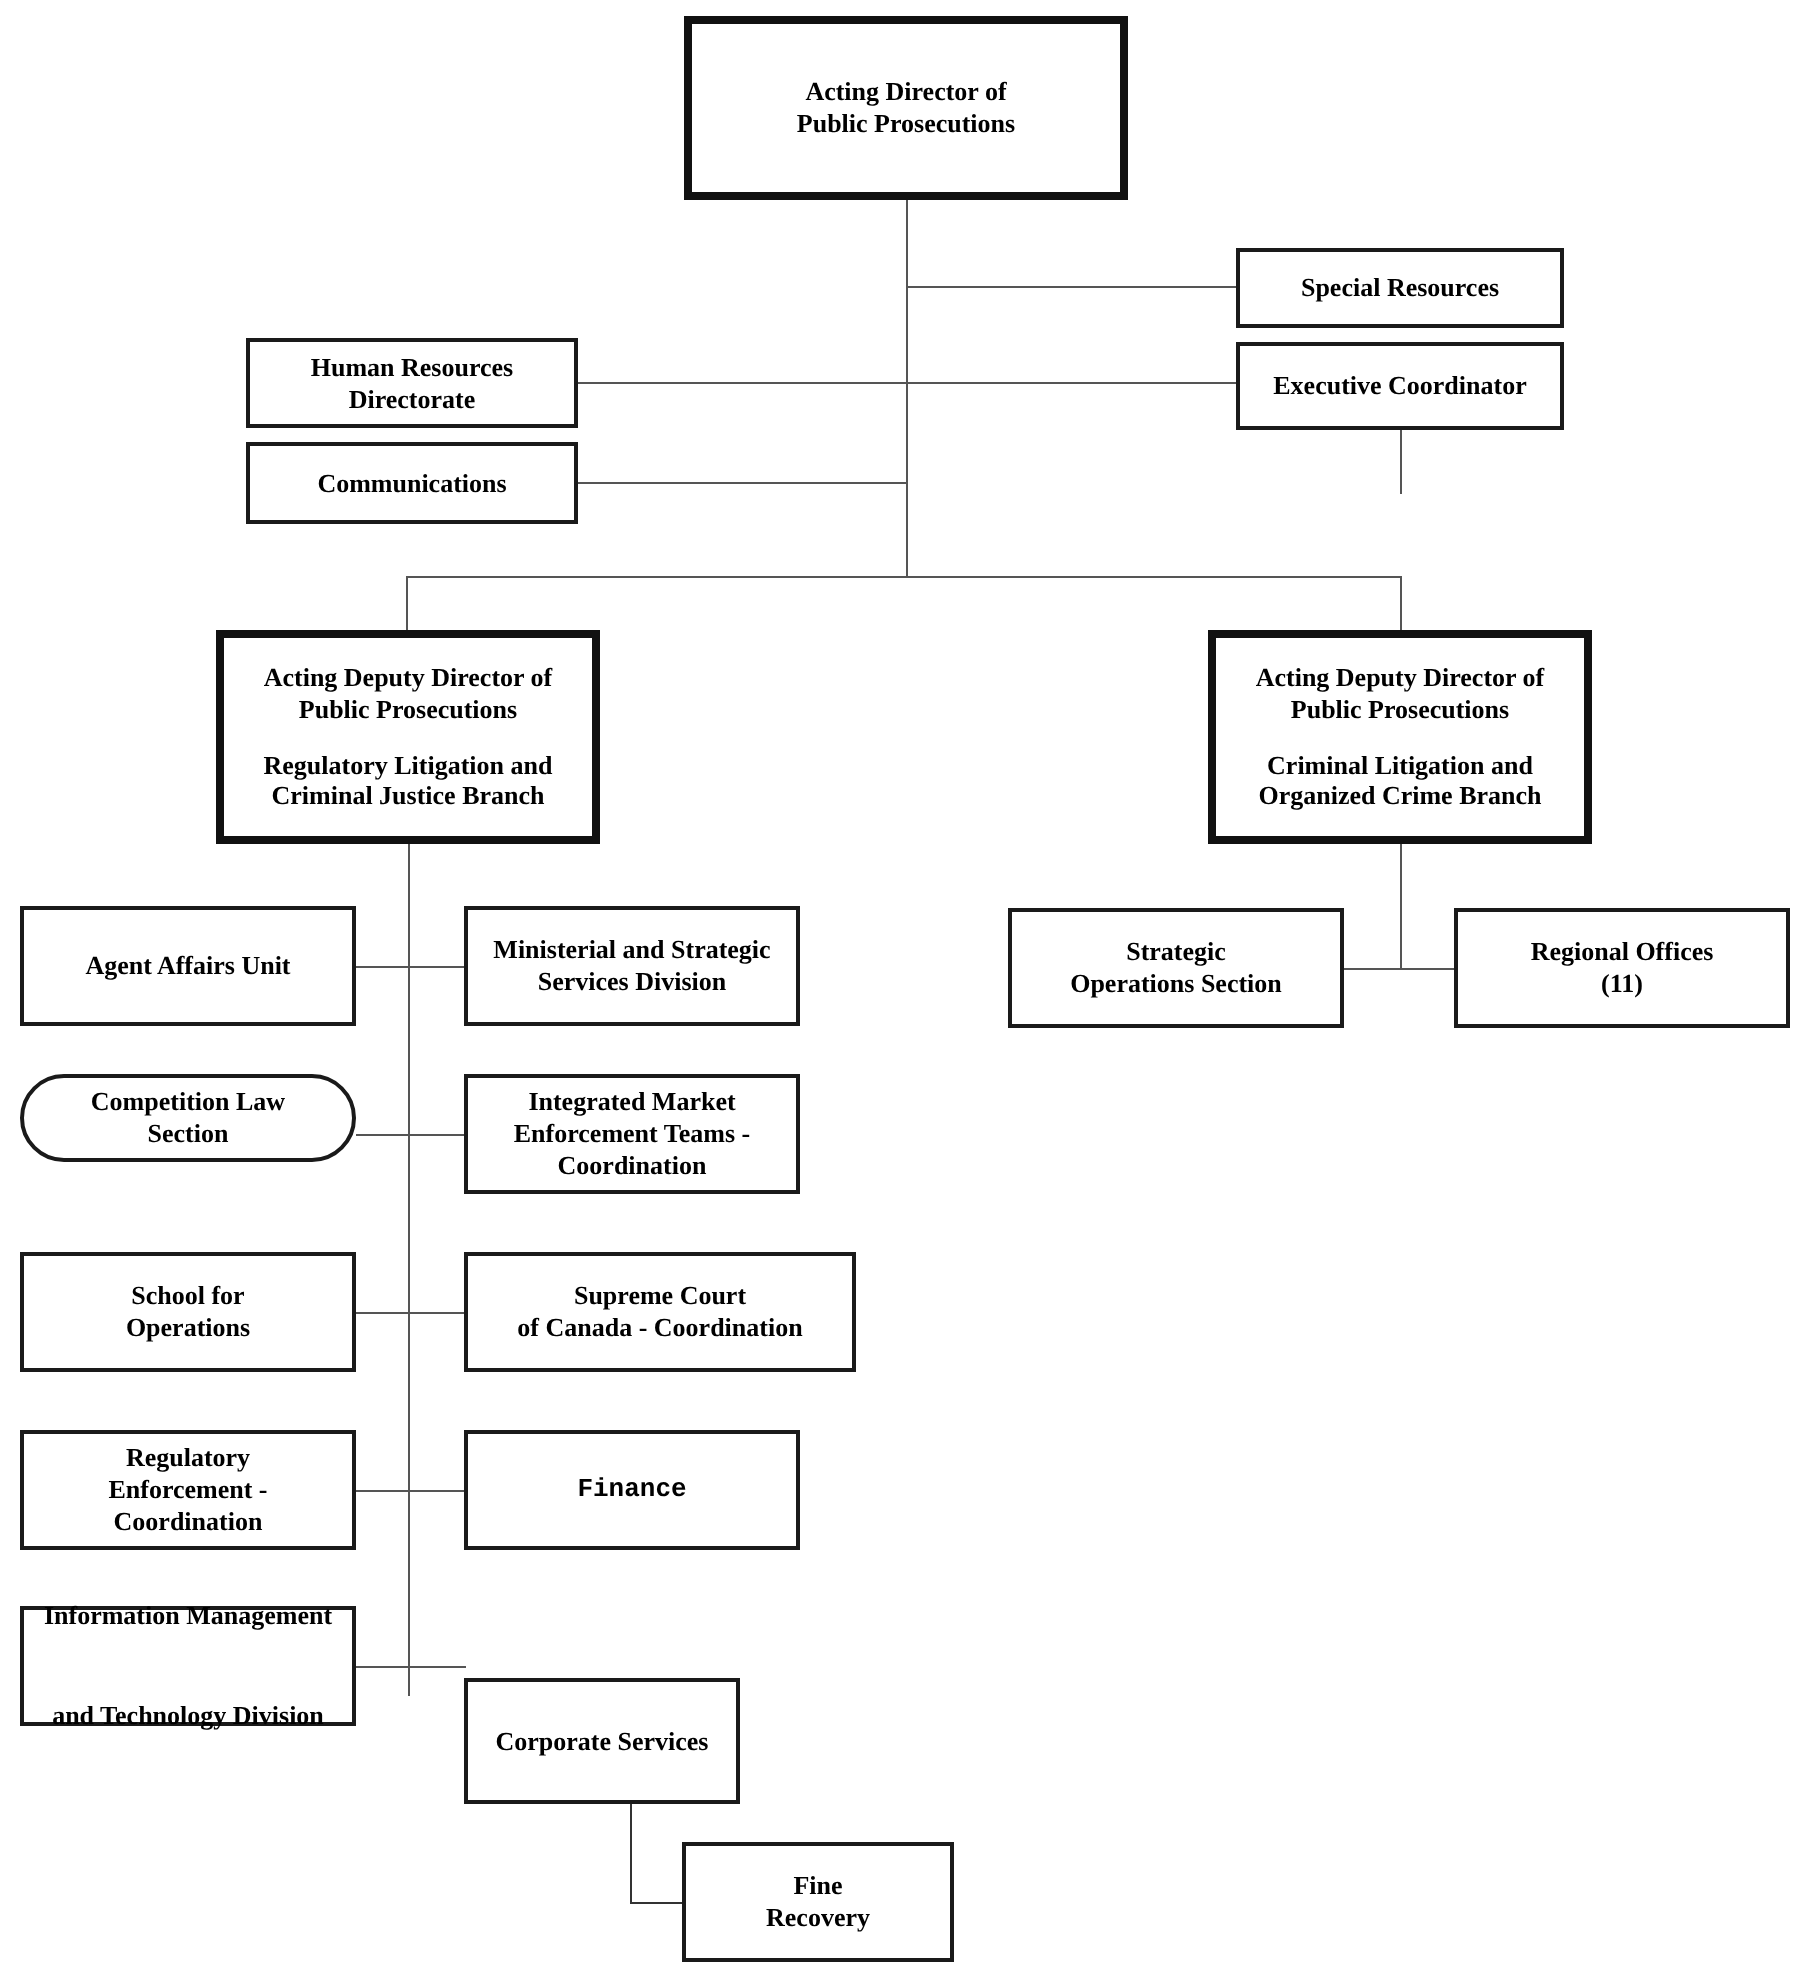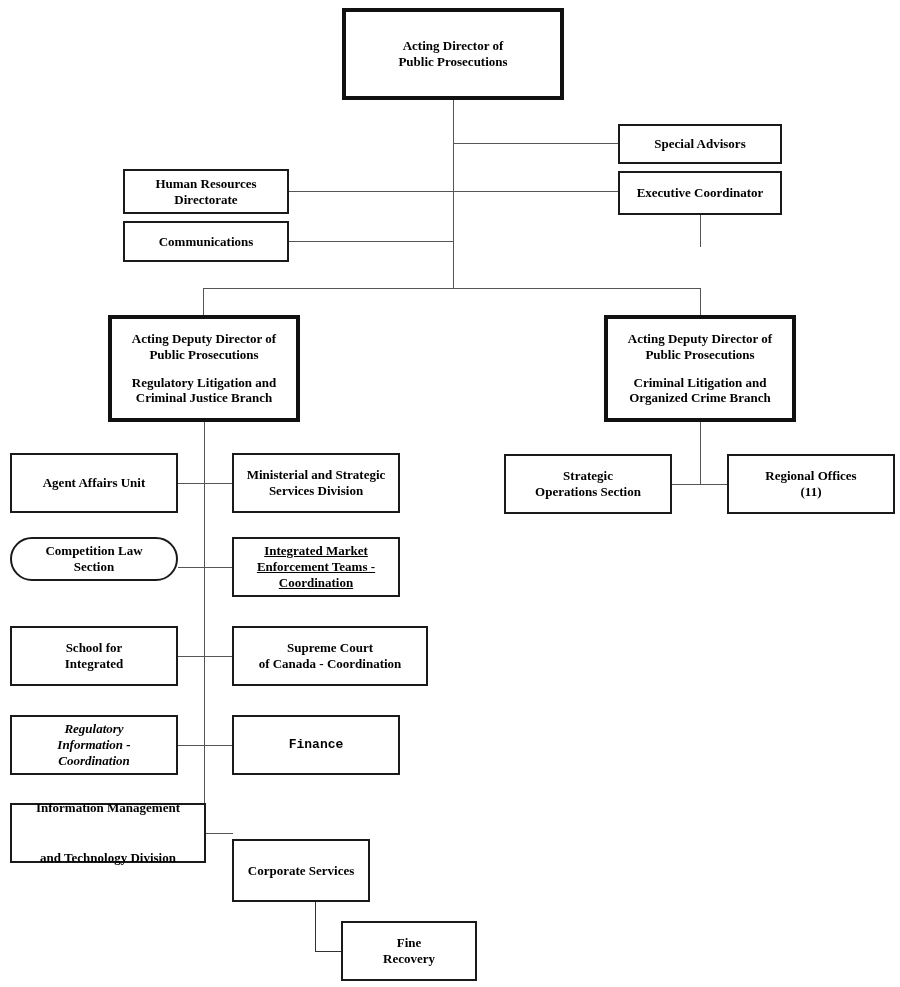--- a/index.html
+++ b/index.html
@@ -88,21 +88,21 @@
 
   <div class="conn v" style="left:700px; top:422px; height:62px;"></div>
   <div class="conn h" style="left:671px; top:484px; width:57px;"></div>
 
   <div class="node heavy" style="left:342px; top:8px; width:222px; height:92px;">
     <span class="ln">Acting Director of</span>
     <span class="ln">Public Prosecutions</span>
   </div>
 
   <div class="node" style="left:618px; top:124px; width:164px; height:40px;">
-    <span class="ln">Special Advisors</span>
+    <span class="ln">Special Resources</span>
   </div>
 
   <div class="node" style="left:618px; top:171px; width:164px; height:44px;">
     <span class="ln">Executive Coordinator</span>
   </div>
 
 
   <div class="node" style="left:123px; top:169px; width:166px; height:45px;">
     <span class="ln">Human Resources</span>
     <span class="ln">Directorate</span>
@@ -135,47 +135,47 @@
   <div class="node" style="left:232px; top:453px; width:168px; height:60px;">
     <span class="ln">Ministerial and Strategic</span>
     <span class="ln">Services Division</span>
   </div>
 
   <div class="node" style="left:10px; top:537px; width:168px; height:44px;border-radius:25px;">
     <span class="ln">Competition Law</span>
     <span class="ln">Section</span>
   </div>
 
-  <div class="node" style="left:232px; top:537px; width:168px; height:60px;text-decoration:underline;">
+  <div class="node" style="left:232px; top:537px; width:168px; height:60px;">
     <span class="ln">Integrated Market</span>
     <span class="ln">Enforcement Teams -</span>
     <span class="ln">Coordination</span>
   </div>
 
   <div class="node" style="left:10px; top:626px; width:168px; height:60px;">
     <span class="ln">School for</span>
-    <span class="ln">Integrated</span>
+    <span class="ln">Operations</span>
   </div>
 
   <div class="node" style="left:232px; top:626px; width:196px; height:60px;">
     <span class="ln">Supreme Court</span>
     <span class="ln">of Canada - Coordination</span>
   </div>
 
-  <div class="node" style="left:10px; top:715px; width:168px; height:60px;font-style:italic;">
+  <div class="node" style="left:10px; top:715px; width:168px; height:60px;">
     <span class="ln">Regulatory</span>
-    <span class="ln">Information -</span>
+    <span class="ln">Enforcement -</span>
     <span class="ln">Coordination</span>
   </div>
 
   <div class="node" style="left:232px; top:715px; width:168px; height:60px;font-family:Liberation Mono, monospace;">
     <span class="ln">Finance</span>
   </div>
 
-  <div class="node" style="left:10px; top:803px; width:196px; height:60px;gap:34px;">
+  <div class="node" style="left:10px; top:803px; width:168px; height:60px;gap:34px;">
     <span class="ln">Information Management</span>
     <span class="ln">and Technology Division</span>
   </div>
 
   <div class="node" style="left:232px; top:839px; width:138px; height:63px;">
     <span class="ln">Corporate Services</span>
   </div>
 
   <div class="node" style="left:341px; top:921px; width:136px; height:60px;">
     <span class="ln">Fine</span>

